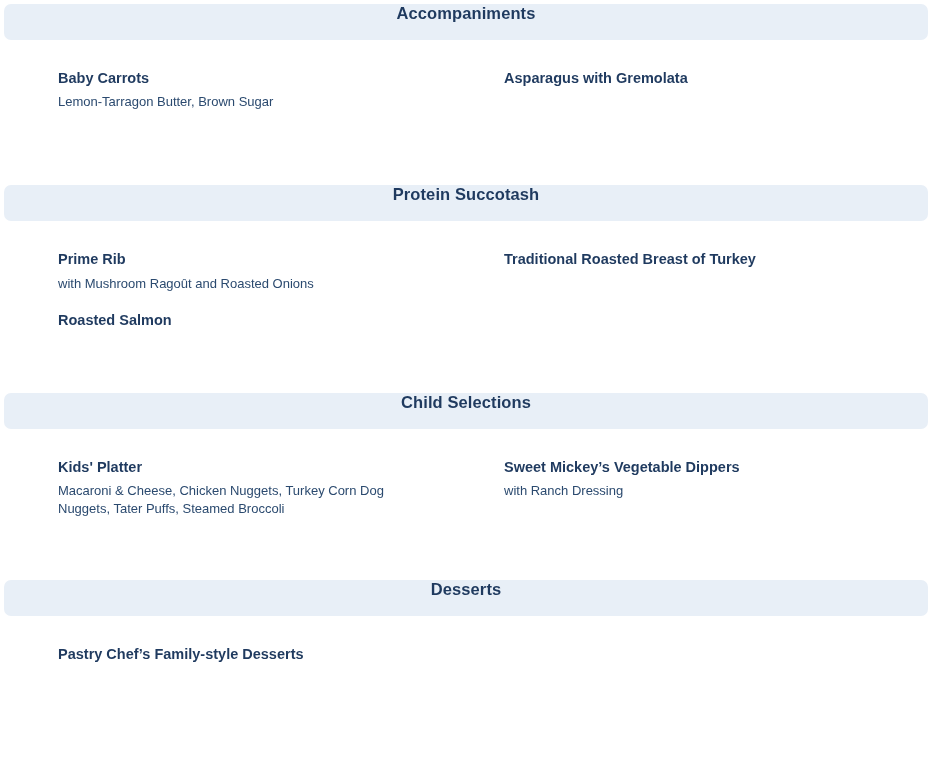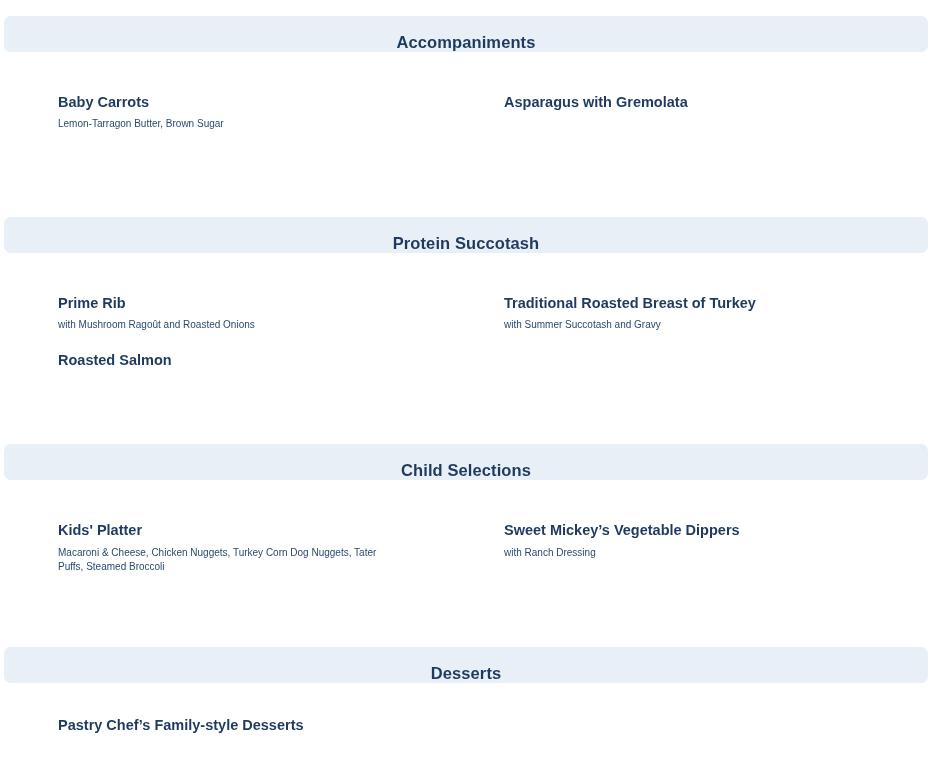--- a/index.html
+++ b/index.html
@@ -17,24 +17,24 @@
   .menu {
     width: 932px;
     box-sizing: border-box;
   }
   .section {
     width: 100%;
   }
   .section-header {
     background: #e8eff7;
     border-radius: 7px;
-    margin: 12px 4px;
+    margin: 0 4px;
     height: 36px;
     display: flex;
-    align-items: flex-end;
+    align-items: flex-start;
     justify-content: center;
   }
   .section-header-title {
     font-size: 16.5px;
     font-weight: bold;
     color: #1f3a5f;
     letter-spacing: 0.1px;
   }
   .section-body {
     padding: 0 0 0 0;
@@ -55,37 +55,37 @@
     margin-bottom: 18px;
   }
   .item-name {
     font-size: 14.5px;
     font-weight: bold;
     color: #1f3a5f;
     line-height: 1.4;
     margin-bottom: 5px;
   }
   .item-desc {
-    font-size: 10px;
+    font-size: 13px;
     color: #2b4a6f;
     line-height: 1.38;
     max-width: 330px;
   }
   .item-desc.narrow {
     max-width: 312px;
   }
   
   .s-accompaniments .section-body { padding-top: 28px; padding-bottom: 20px; }
   .s-accompaniments { margin-bottom: 0; }
   .gap-1 { height: 36px; }
   .s-protein .section-body { padding-top: 28px; padding-bottom: 8px; }
   .gap-2 { height: 36px; }
   .s-child .section-body { padding-top: 28px; padding-bottom: 8px; justify-content: center; }
   .gap-3 { height: 36px; }
-  .s-desserts .section-body { padding-top: 20px; padding-bottom: 12px; }
+  .s-desserts .section-body { padding-top: 28px; padding-bottom: 12px; }
   .top-gap { height: 4px; }
 </style>
 </head>
 <body>
 
 <div class="menu">
 
   <div class="top-gap"></div>
 
   <div class="section s-accompaniments">
@@ -119,21 +119,20 @@
           <div class="item-name">Prime Rib</div>
           <div class="item-desc">with Mushroom Ragoût and Roasted Onions</div>
         </div>
         <div class="item">
           <div class="item-name">Roasted Salmon</div>
         </div>
       </div>
       <div class="col right">
         <div class="item">
           <div class="item-name">Traditional Roasted Breast of Turkey</div>
-          <div class="item-desc">with Summer Succotash and Gravy</div>
         </div>
       </div>
     </div>
   </div>
 
   <div class="gap-2"></div>
 
   <div class="section s-child">
     <div class="section-header">
       <div class="section-header-title">Child Selections</div>

